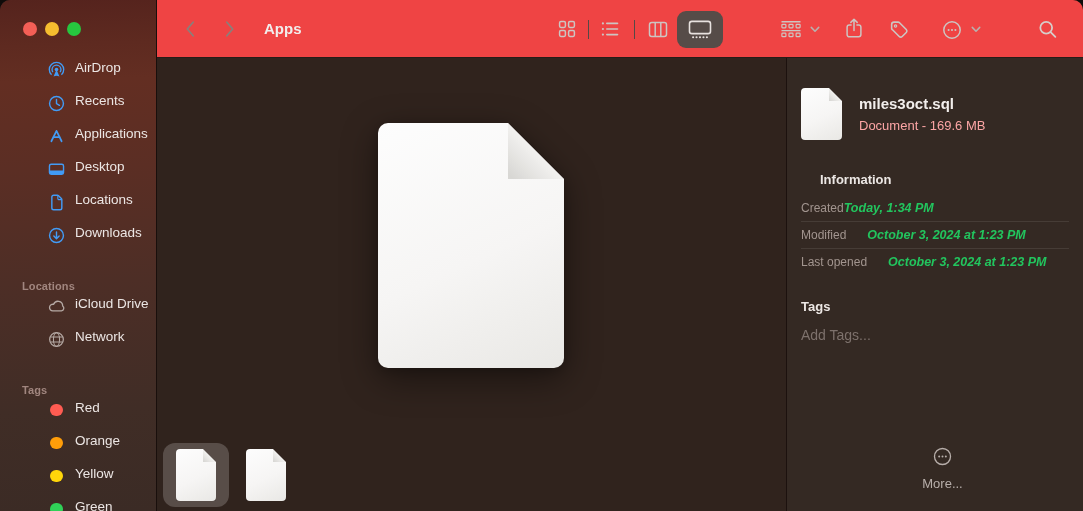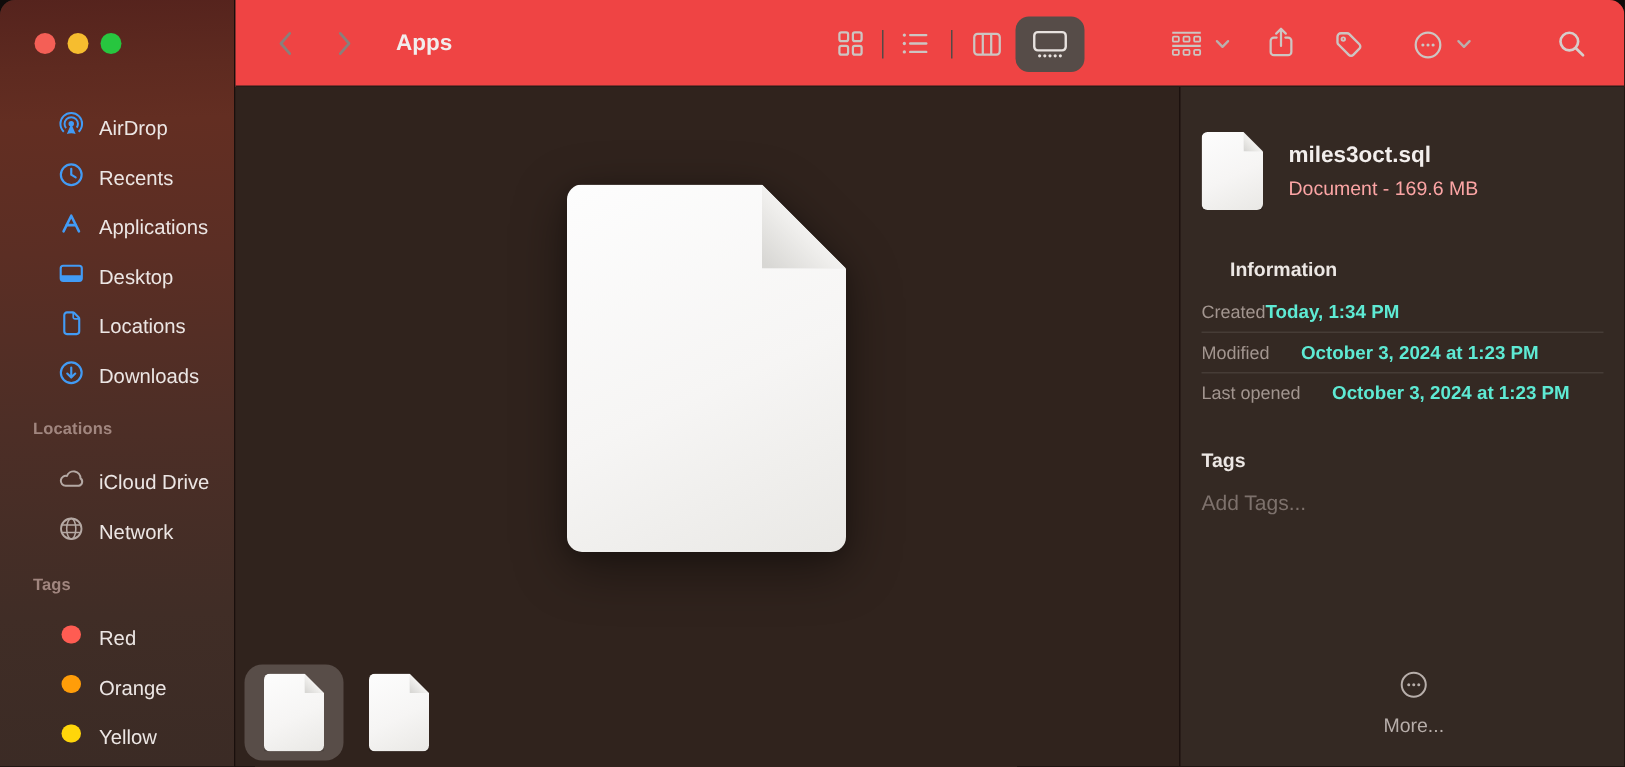--- a/index.html
+++ b/index.html
@@ -13,21 +13,21 @@
 
   
   .sidebar {
     grid-column:1; grid-row:1 / 3; position:relative;
     background:linear-gradient(178deg,#55231d 0%,#5e2a20 9%,#632e22 16%,#5b2e24 33%,#4d2e26 55%,#402d26 80%,#3b2b25 100%);
     border-right:1px solid #190f0c;
   }
   .traffic { position:absolute; top:22px; left:23px; display:flex; gap:8px; }
   .traffic span { width:14px; height:14px; border-radius:50%; display:block; }
   .side-list { position:absolute; top:60px; left:0; right:0; }
-  .side-row { height:33px; display:flex; align-items:flex-end; padding-left:37px; color:#ece6e4; font-size:13.5px; cursor:default; }
+  .side-row { height:33px; display:flex; align-items:flex-start; padding-left:18px; color:#ece6e4; font-size:13.5px; cursor:default;margin-left:28px; }
   .side-row .ic { width:21px; height:20px; display:flex; align-items:center; justify-content:center; margin-right:8px; flex:none; }
   .side-head { height:24px; margin-top:14px; display:flex; align-items:flex-end; padding-left:22px; padding-bottom:4px;
                font-size:11px; font-weight:700; color:#a1867f; letter-spacing:.1px; }
   .fav-ic { color:#429bf5; }
   .loc-ic { color:#b5a9a4; }
   .tagdot { width:12.5px; height:12.5px; border-radius:50%; display:block; }
 
   
   .titlebar { grid-column:2 / 4; grid-row:1; position:relative; background:#ef4444; border-bottom:1px solid #271c18; }
   .tb { position:absolute; transform:translateX(-50%); display:flex; align-items:center; justify-content:center; color:#cdc5c2; }
@@ -61,21 +61,21 @@
   .file-head .docicon { width:41px; height:52px; --f:13px; --r:4px; flex:none; filter:drop-shadow(0 2px 3px rgba(0,0,0,.3)); }
   .file-meta { margin-left:17px; padding-top:7px; }
   .file-name { font-size:15px; font-weight:700; color:#f2eeec; }
   .file-kind { font-size:13px; color:#fca5a5; margin-top:6px; }
   .sec-title { font-size:13px; font-weight:700; color:#ece7e4; }
   .info-title { margin-top:32px;margin-left:19px; }
   .info-rows { margin-top:7px; }
   .info-row { display:flex; justify-content:flex-start; align-items:center; height:27px; }
   .info-row + .info-row { border-top:1px solid rgba(255,255,255,.09);gap:21px; }
   .info-label { font-size:12px; color:#a2958f; }
-  .info-value { font-size:12.5px; font-weight:700; color:#5eead4; }
+  .info-value { font-size:12.5px; font-weight:700; color:#22c55e;font-style:italic; }
   .tags-title { margin-top:24px; }
   .add-tags { margin-top:13px; font-size:14px; color:#7d716c; }
   .more { position:absolute; left:15px; right:0; top:388px; display:flex; flex-direction:column; align-items:center; gap:9px; color:#b7aeaa; cursor:default; }
   .more-label { font-size:13px; }
 
   svg { display:block; }
 </style>
 </head>
 <body>
 

